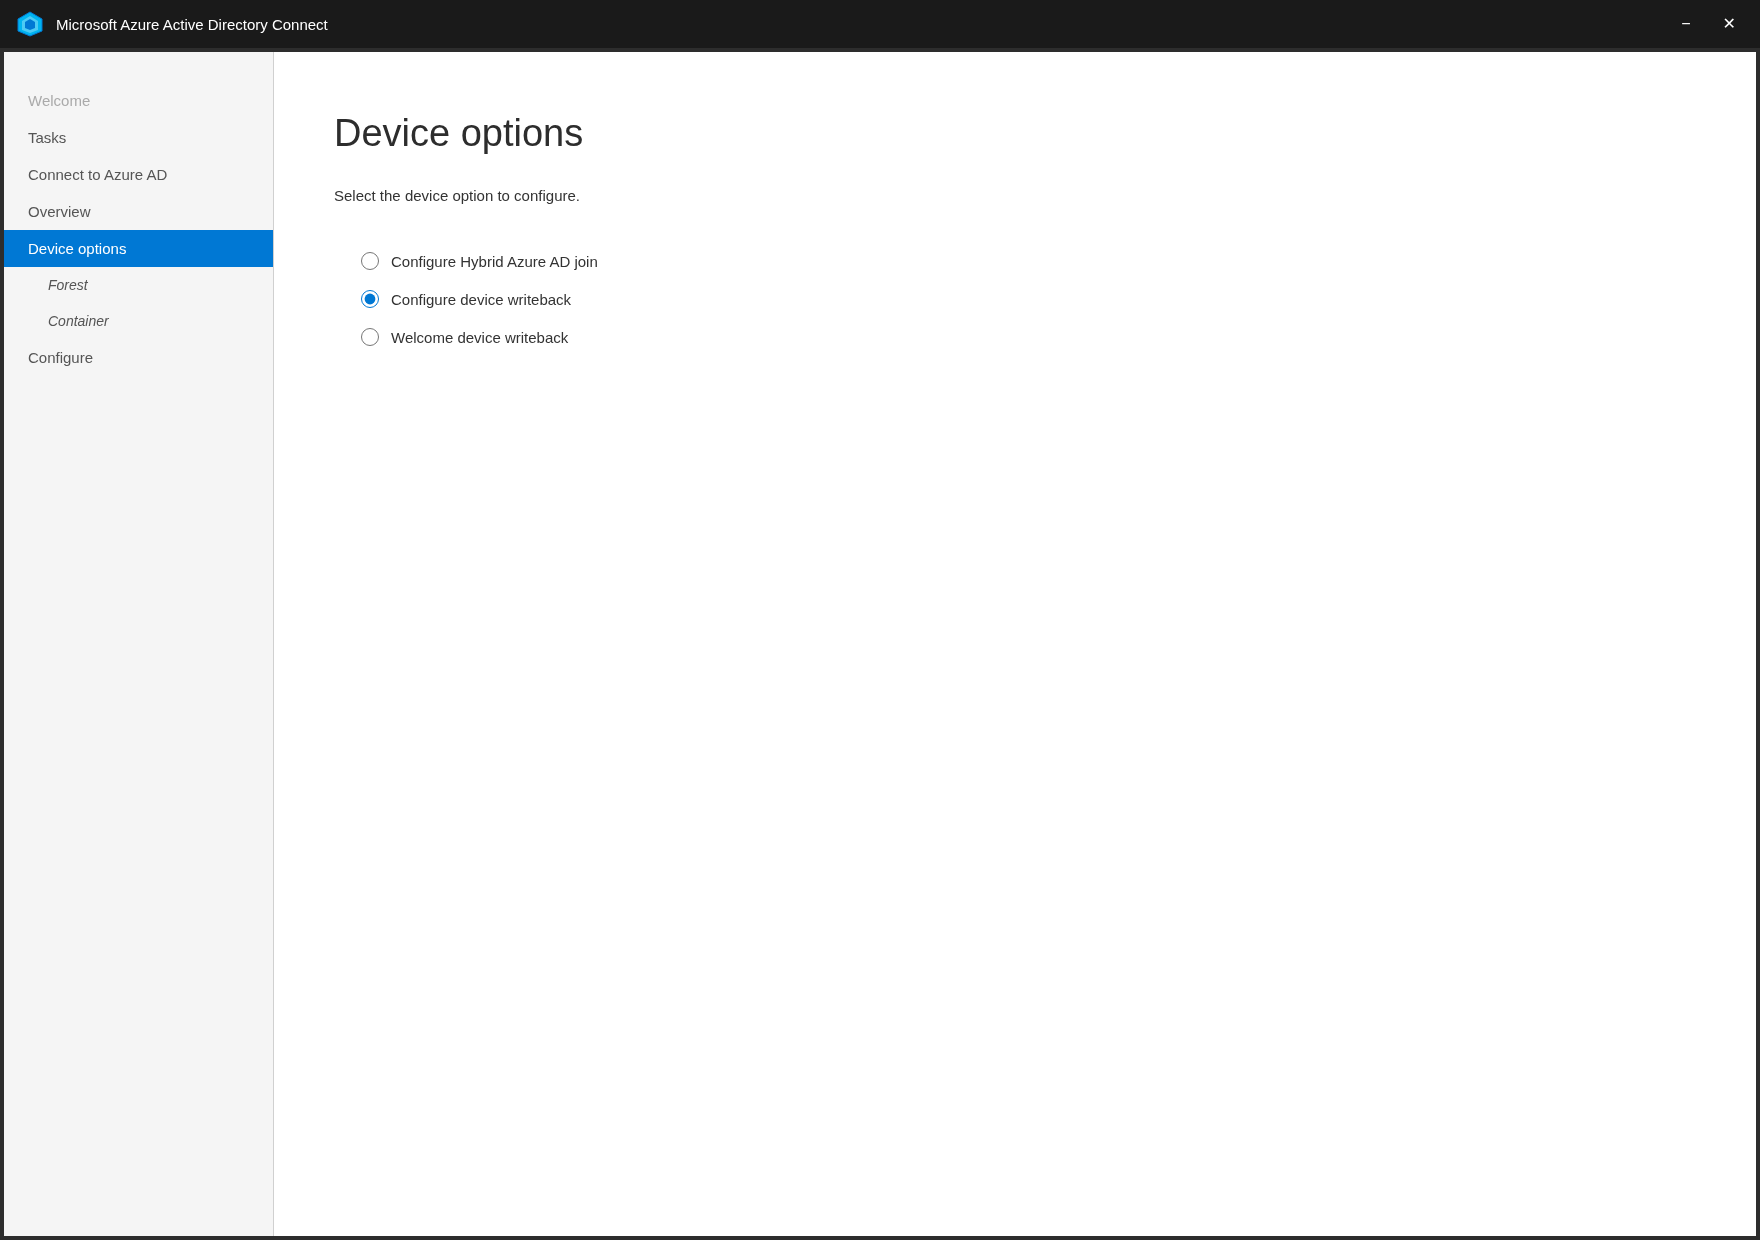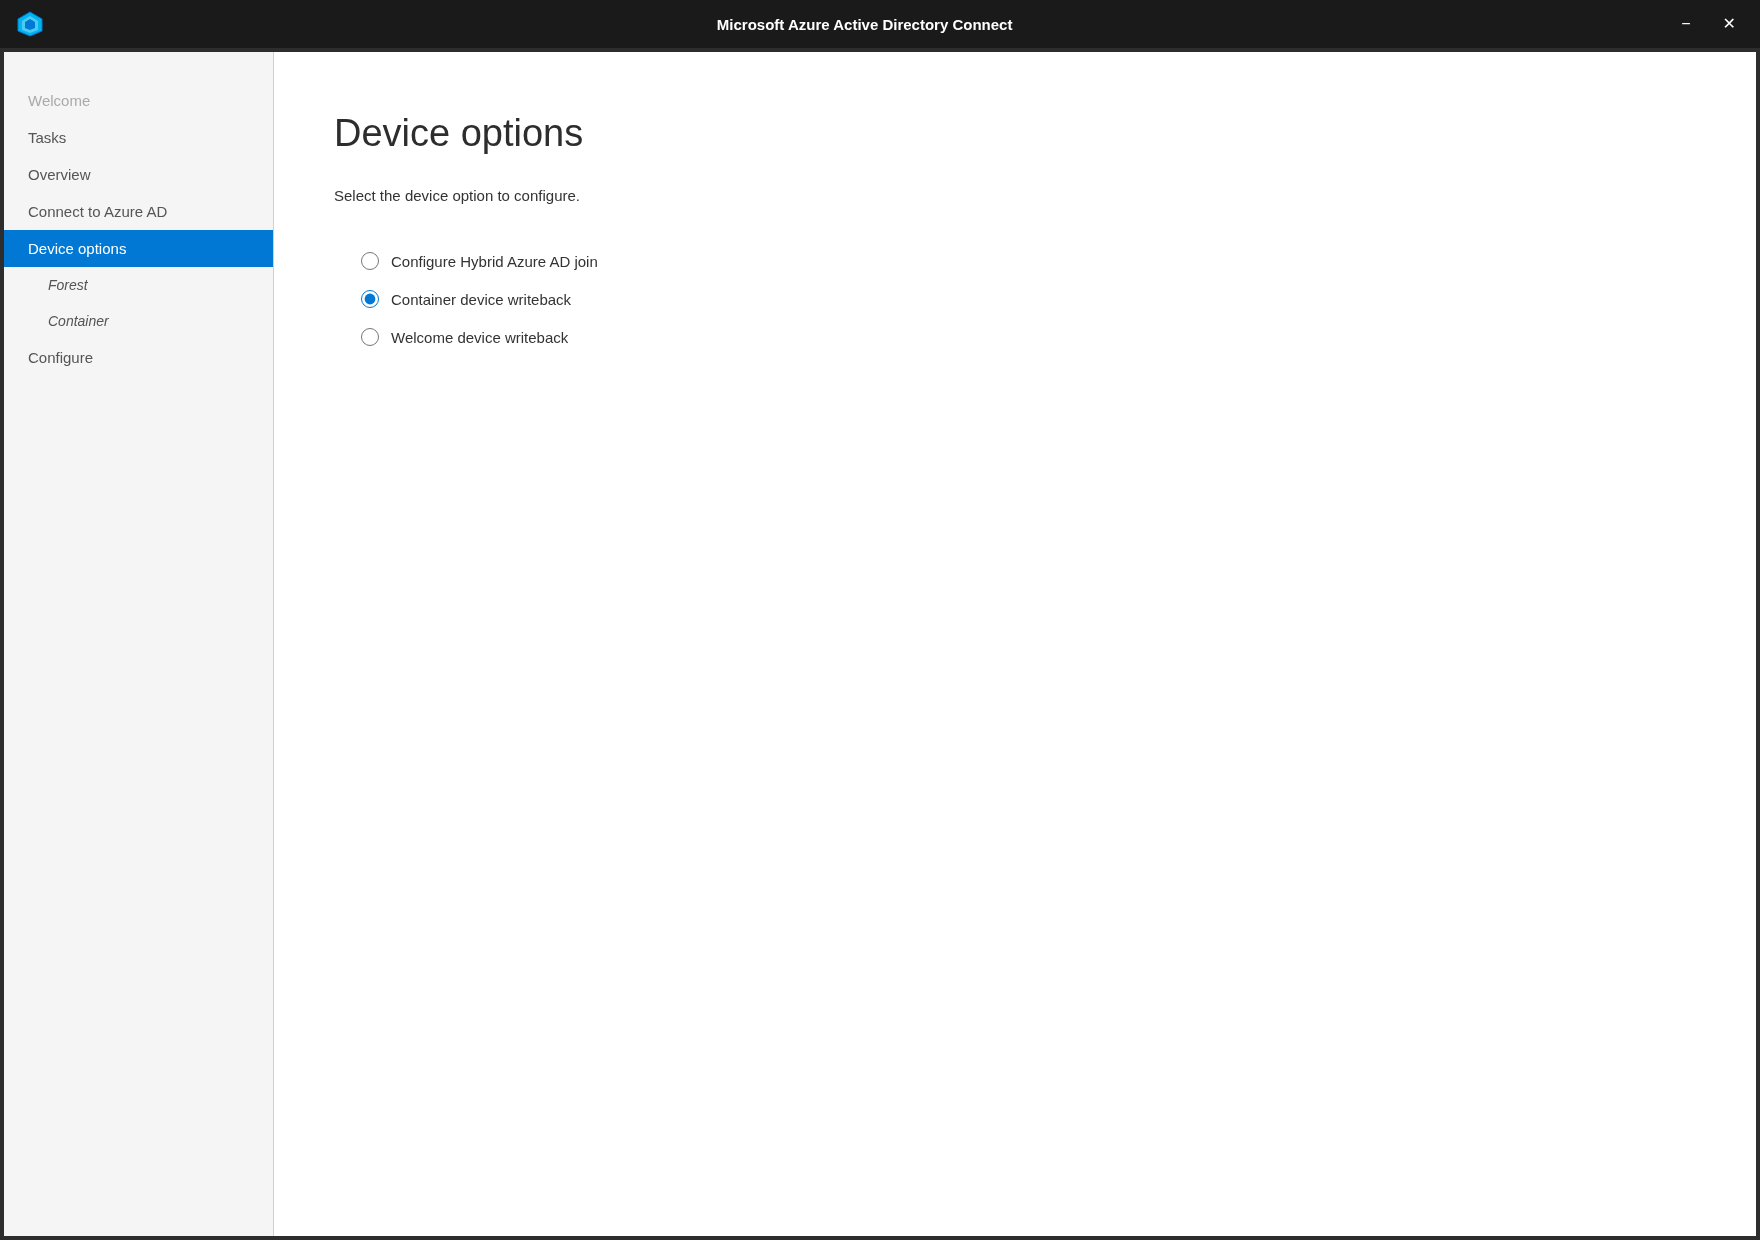--- a/index.html
+++ b/index.html
@@ -31,23 +31,22 @@
     .title-bar-logo {
       width: 28px;
       height: 28px;
       margin-right: 12px;
       flex-shrink: 0;
     }
 
     .title-bar-text {
       color: #ffffff;
       font-size: 15px;
-      font-weight: 700;
-      flex: 1;
-      text-align: center;
+      font-weight: 400;
+      flex: 1;
     }
 
     .title-bar-controls {
       display: flex;
       gap: 16px;
       align-items: center;
     }
 
     .title-bar-btn {
       color: #ffffff;
@@ -210,24 +209,24 @@
   <div class="content-area">
 
     <div class="sidebar">
       <div class="sidebar-item dimmed">
         <span>Welcome</span>
       </div>
       <div class="sidebar-item">
         <span>Tasks</span>
       </div>
       <div class="sidebar-item">
+        <span>Connect to Azure AD</span>
+      </div>
+      <div class="sidebar-item">
         <span>Overview</span>
-      </div>
-      <div class="sidebar-item">
-        <span>Connect to Azure AD</span>
       </div>
       <div class="sidebar-item active">
         <span>Device options</span>
       </div>
       <div class="sidebar-item sub">
         <span>Forest</span>
       </div>
       <div class="sidebar-item sub">
         <span>Container</span>
       </div>
@@ -240,21 +239,21 @@
       <h1 class="page-title">Device options</h1>
       <p class="page-subtitle">Select the device option to configure.</p>
 
       <div class="radio-group">
         <label class="radio-option">
           <input type="radio" name="device-option" style="">
           <span class="radio-label">Configure Hybrid Azure AD join</span>
         </label>
         <label class="radio-option">
           <input type="radio" name="device-option" checked="" style="">
-          <span class="radio-label">Container device writeback</span>
+          <span class="radio-label">Configure device writeback</span>
         </label>
         <label class="radio-option">
           <input type="radio" name="device-option" style="">
           <span class="radio-label">Welcome device writeback</span>
         </label>
       </div>
     </div>
 
   </div>
 

